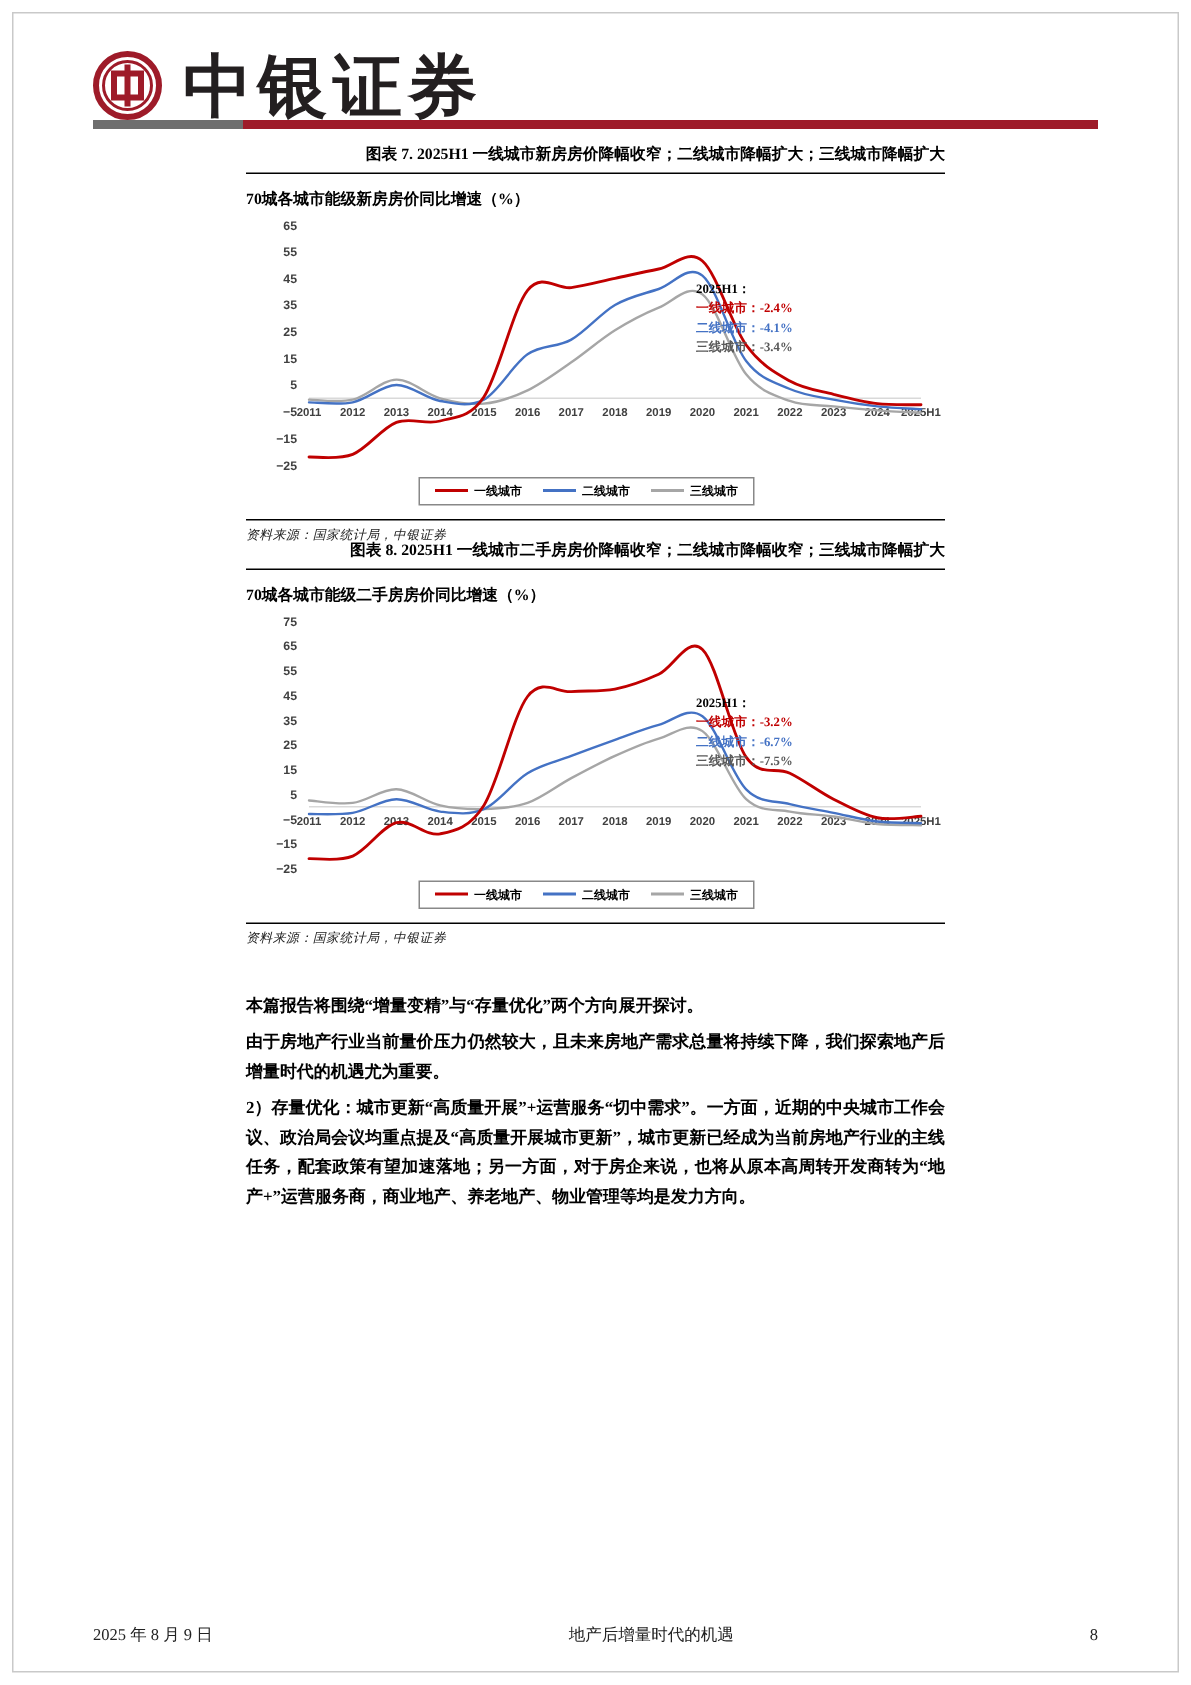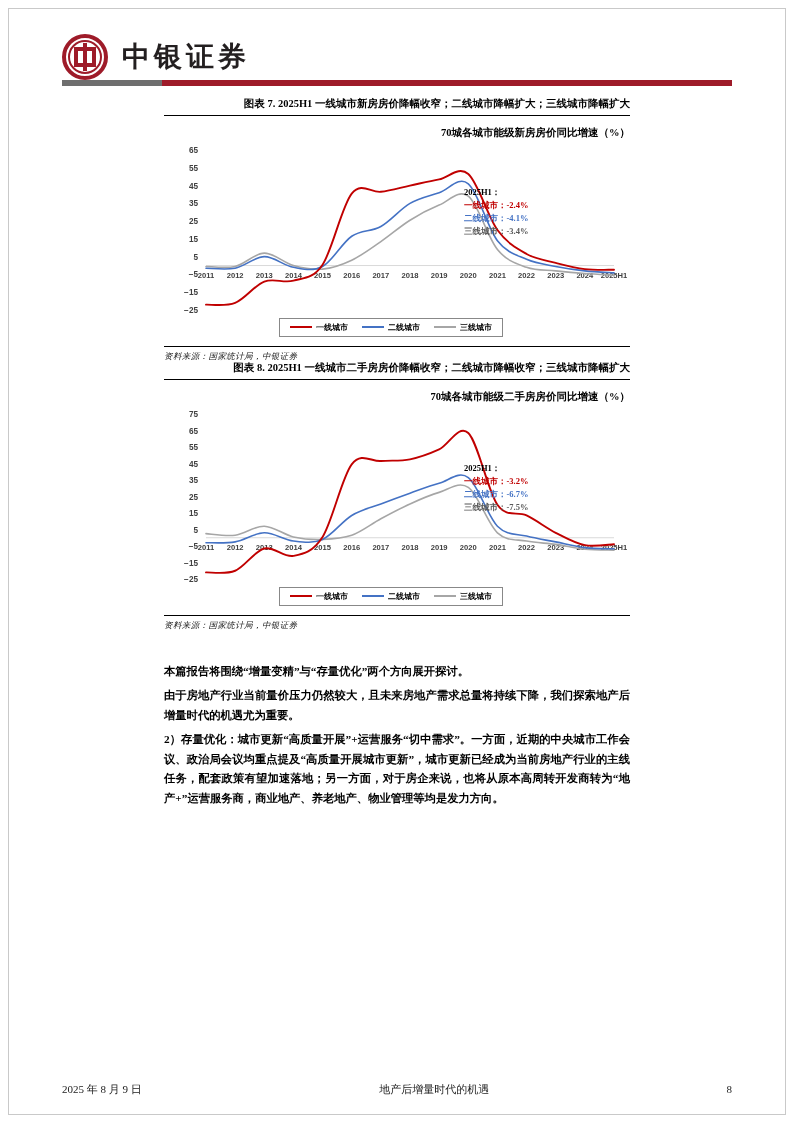--- a/index.html
+++ b/index.html
@@ -75,21 +75,21 @@
   .logo-mark .sq-v {
     position: absolute;
     left: 21px; top: 9px;
     width: 4px; height: 28px;
     background: #9e1b29;
     z-index: 3;
   }
   .logo-text {
     margin-left: 14px;
     font-family: "DejaVu Serif", "Liberation Serif", serif;
-    font-size: 28px;
+    font-size: 46px;
     font-weight: 700;
     letter-spacing: 4px;
     color: #231f20;
     line-height: 1;
   }
 
   .rule-wrap {
     position: absolute;
     left: 62px; top: 80px;
     width: 670px; height: 6px;
@@ -118,21 +118,21 @@
     white-space: nowrap;
     text-align: right;
   }
   .exhibit-body {
     border-top: 1.1px solid #000;
     border-bottom: 0.9px solid #000;
     padding: 6px 0 4px 0;
     position: relative;
   }
   .chart-title {
-    text-align: right;
+    text-align: left;
     font-size: 10.5px;
     font-weight: 700;
     font-family: "Liberation Serif", "DejaVu Serif", serif;
     margin: 4px 0 2px 0;
   }
   .chart-area {
     position: relative;
     width: 466px;
   }
   .chart-svg { display: block; }

